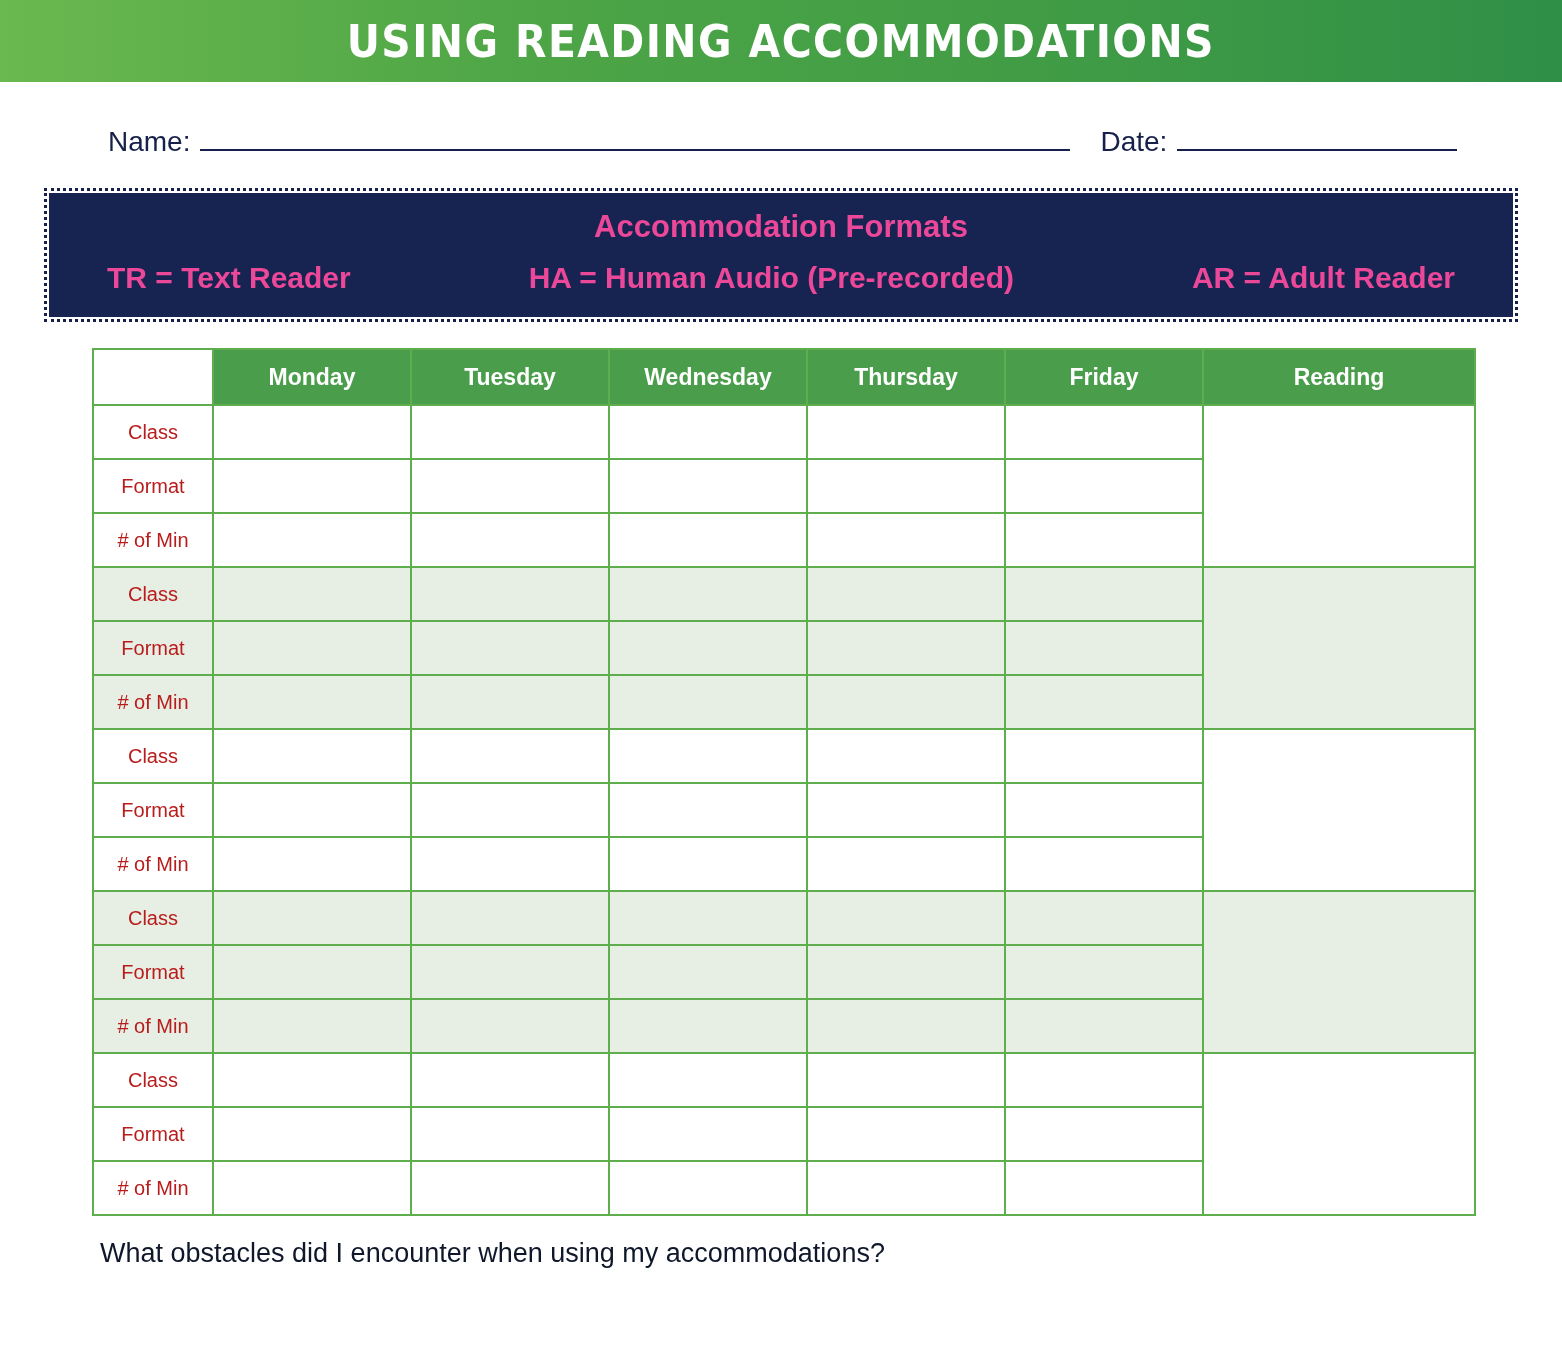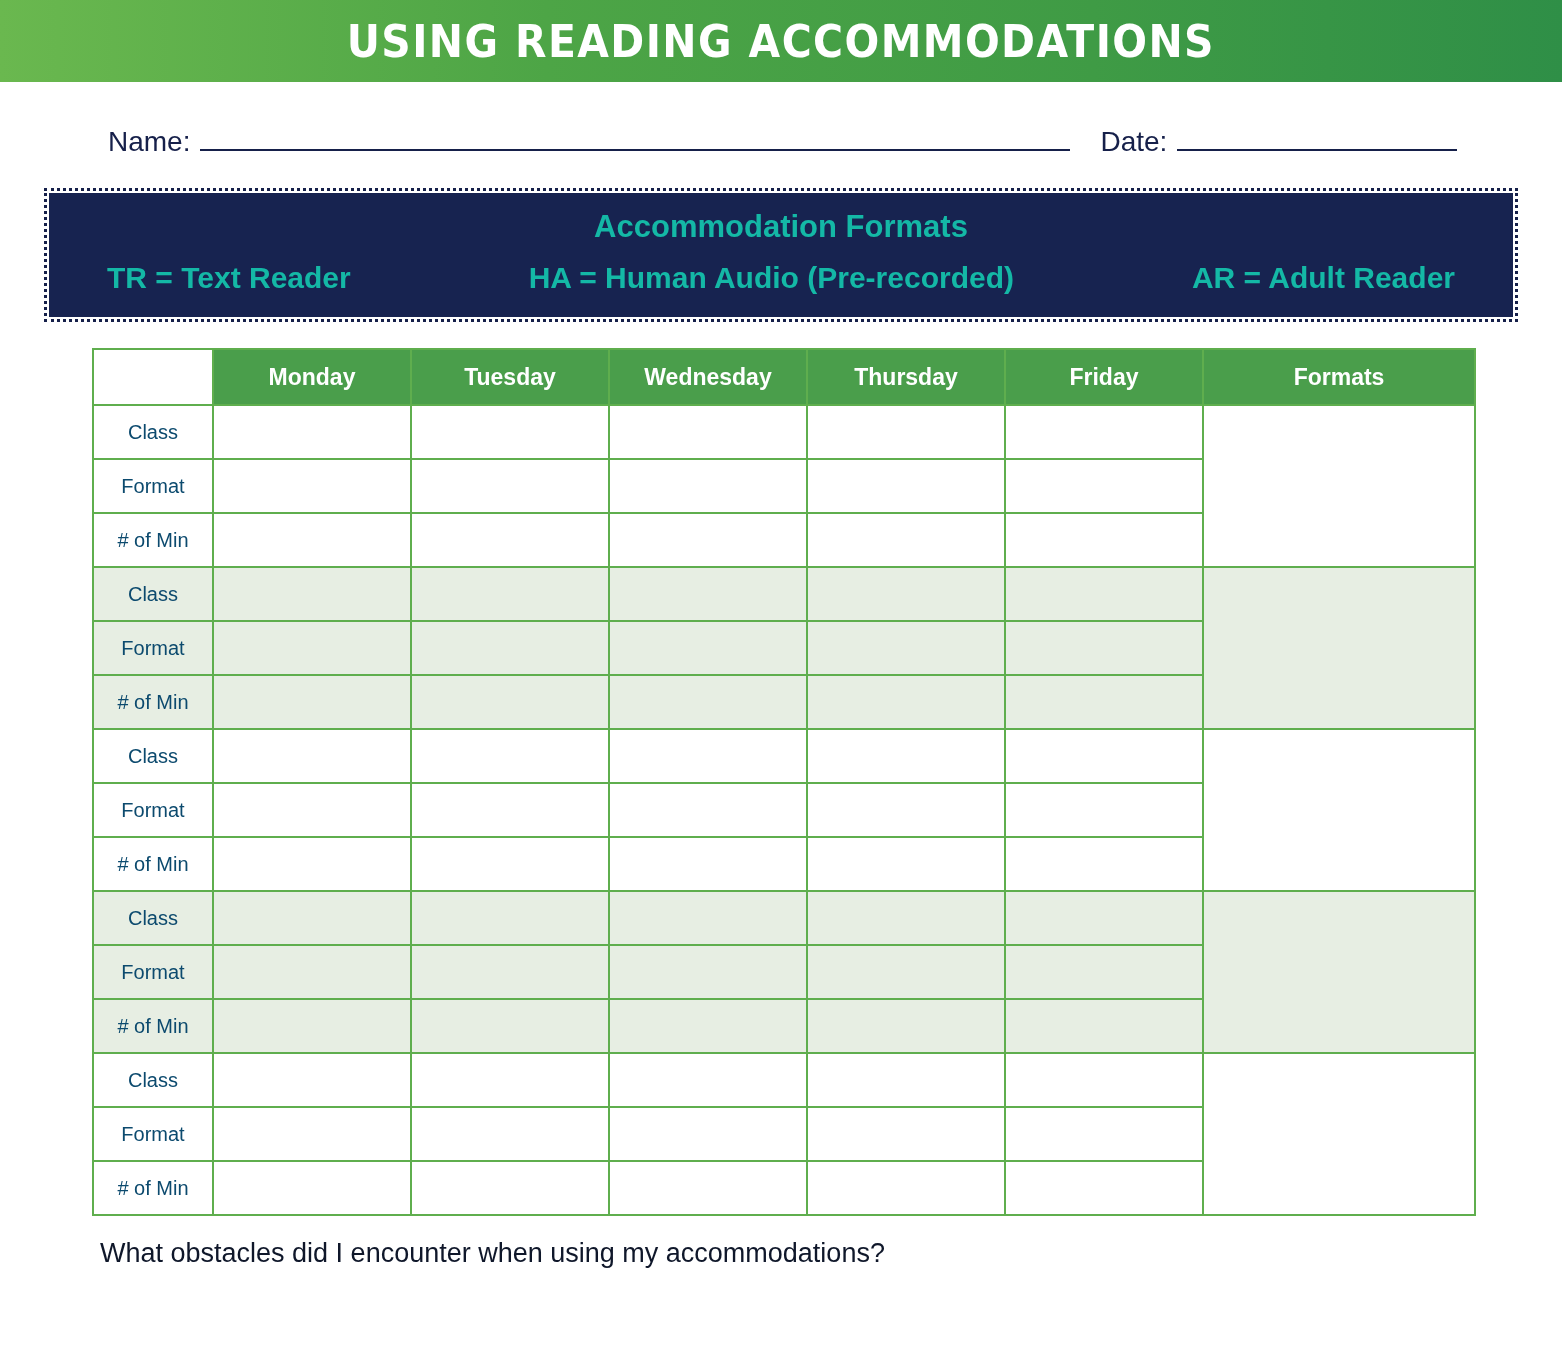--- a/index.html
+++ b/index.html
@@ -60,21 +60,21 @@
   .spacer-date { width: 30px; }
 
   
   .formats-wrap {
     margin: 30px 44px 0 44px;
     border: 3px dotted #16204a;
     padding: 2px;
   }
   .formats {
     background: #172350;
-    color: #14b8a6;
+    color: #ec4899;
     padding: 16px 0 22px 0;
     text-align: center;
   }
   .formats-title {
     font-size: 31px;
     font-weight: bold;
     margin-bottom: 16px;
   }
   .formats-legend {
     display: flex;
@@ -106,21 +106,21 @@
     color: #ffffff;
     font-size: 23px;
     font-weight: bold;
     height: 52px;
     text-align: center;
   }
   td.rowlabel {
     width: 120px;
     text-align: center;
     font-size: 20px;
-    color: #0c4a6e;
+    color: #b91c1c;
     height: 50px;
     background: #ffffff;
   }
   td.cell {
     height: 50px;
     background: #ffffff;
   }
   tr.shaded td.rowlabel,
   tr.shaded td.cell,
   tr.shaded td.comment {
@@ -177,21 +177,21 @@
       <col style="width:272px">
     </colgroup>
     <thead>
       <tr>
         <th class="corner"></th>
         <th class="dayhead">Monday</th>
         <th class="dayhead">Tuesday</th>
         <th class="dayhead">Wednesday</th>
         <th class="dayhead">Thursday</th>
         <th class="dayhead">Friday</th>
-        <th class="dayhead">Formats</th>
+        <th class="dayhead">Reading</th>
       </tr>
     </thead>
     <tbody>
 
       <tr>
         <td class="rowlabel">Class</td>
         <td class="cell"></td>
         <td class="cell"></td>
         <td class="cell"></td>
         <td class="cell"></td>

